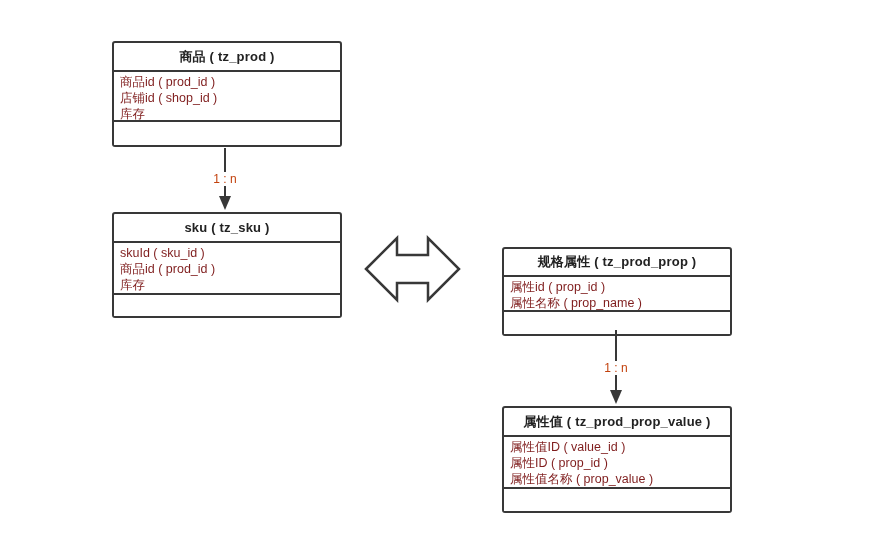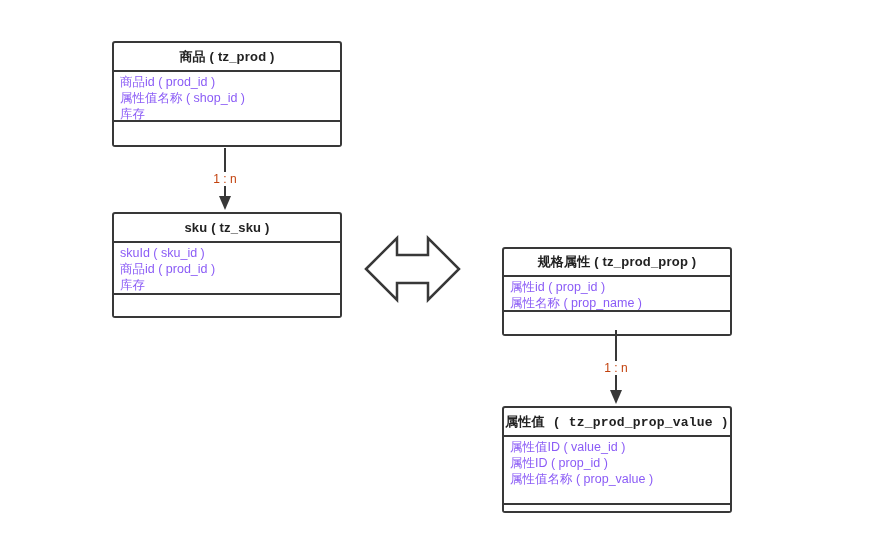--- a/index.html
+++ b/index.html
@@ -35,40 +35,40 @@
     align-items: center;
     justify-content: center;
     letter-spacing: 0.2px;
   }
   .entity-fields {
     box-sizing: border-box;
     border-bottom: 2px solid #383838;
     padding: 2px 4px 0 6px;
     font-size: 12.5px;
     line-height: 16px;
-    color: #8b5cf6;
+    color: #7f1d1d;
     overflow: hidden;
   }
   .entity-footer {
     flex: 1;
     background: #ffffff;
   }
   
   #entity-prod   { left: 112px; top: 41px;  width: 230px; height: 106px; }
   #entity-prod   .entity-title  { height: 29px; }
   #entity-prod   .entity-fields { height: 50px; }
   #entity-sku    { left: 112px; top: 212px; width: 230px; height: 106px; }
   #entity-sku    .entity-title  { height: 29px; }
   #entity-sku    .entity-fields { height: 52px; }
   #entity-prop   { left: 502px; top: 247px; width: 230px; height: 89px; }
   #entity-prop   .entity-title  { height: 28px; }
   #entity-prop   .entity-fields { height: 35px; }
   #entity-value  { left: 502px; top: 406px; width: 230px; height: 107px; }
-  #entity-value  .entity-title  { height: 29px; font-family: Liberation Mono, monospace; }
-  #entity-value  .entity-fields { height: 68px; }
+  #entity-value  .entity-title  { height: 29px; }
+  #entity-value  .entity-fields { height: 52px; }
 
   svg.connectors {
     position: absolute;
     left: 0; top: 0;
     width: 884px;
     height: 539px;
     pointer-events: none;
   }
   .rel-label {
     position: absolute;
@@ -84,21 +84,21 @@
 </style>
 </head>
 <body>
 
 <div id="canvas">
 
   <div class="entity" id="entity-prod">
     <div class="entity-title">商品 ( tz_prod )</div>
     <div class="entity-fields">
       <div>商品id ( prod_id )</div>
-      <div>属性值名称 ( shop_id )</div>
+      <div>店铺id ( shop_id )</div>
       <div>库存</div>
     </div>
     <div class="entity-footer"></div>
   </div>
 
   <div class="entity" id="entity-sku">
     <div class="entity-title">sku ( tz_sku )</div>
     <div class="entity-fields">
       <div>skuId ( sku_id )</div>
       <div>商品id ( prod_id )</div>

